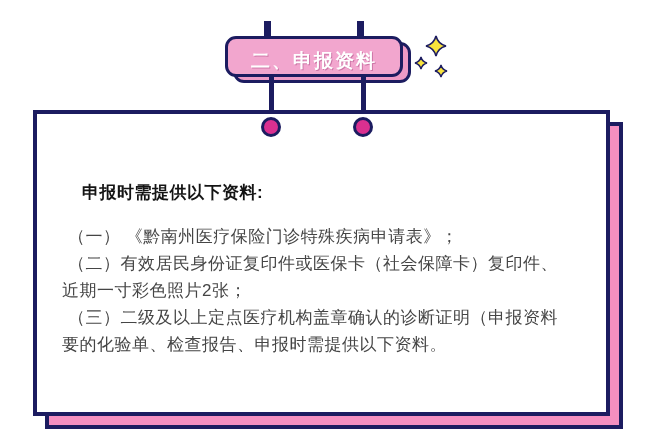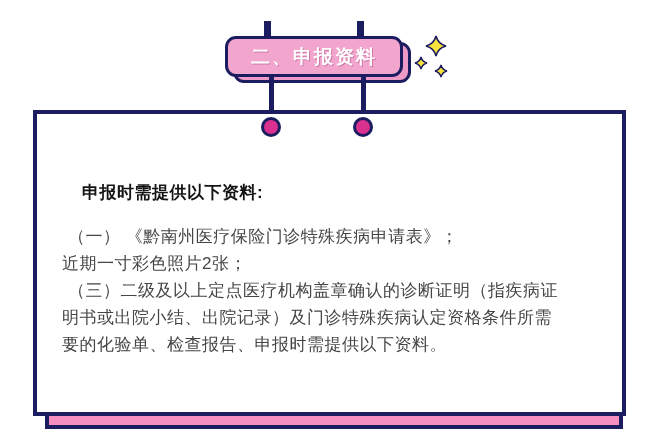--- a/index.html
+++ b/index.html
@@ -13,40 +13,40 @@
   .top-pin.left{left:264px;}
   .top-pin.right{left:357px;}
   
   .banner-shadow{
     position:absolute;left:233px;top:42px;width:172px;height:35px;
     background:#ee9ac6;border:3px solid #1c1c60;border-radius:11px;
   }
   .banner{
     position:absolute;left:225px;top:36px;width:172px;height:35px;
     background:#f2a6ce;border:3px solid #1c1c60;border-radius:11px;
-    display:flex;align-items:center;justify-content:center;
+    display:flex;align-items:flex-end;justify-content:center;
   }
   .banner span{
     color:#ffffff;font-weight:bold;font-size:19px;letter-spacing:2px;
     text-shadow:1px 1px 0 rgba(160,60,120,0.45);
   }
   
   .drop-line{position:absolute;width:5px;height:52px;background:#1c1c60;top:75px;}
   .drop-line.left{left:269px;}
   .drop-line.right{left:361px;}
   
   .sparkles{position:absolute;left:408px;top:30px;}
   
   .content-shadow{
     position:absolute;left:45px;top:122px;width:570px;height:299px;
     background:#f48fc0;border:4px solid #1c1c60;
   }
   .content-box{
     position:absolute;left:33px;top:110px;width:569px;height:298px;
-    background:#ffffff;border:4px solid #1c1c60;padding-left:16px;
+    background:#ffffff;border:4px solid #1c1c60;
   }
   .box-heading{
     position:absolute;left:45px;top:67px;
     font-size:17px;font-weight:bold;color:#141414;letter-spacing:0.5px;
   }
   .box-body{
     position:absolute;left:25px;top:109px;width:535px;
     font-size:17px;line-height:27px;color:#454545;letter-spacing:0.5px;
   }
   .box-body .line{height:27px;white-space:nowrap;}
@@ -84,25 +84,25 @@
   <div class="content-shadow"></div>
 
   <div class="content-box">
     <div class="box-heading">申报时需提供以下资料:</div>
 
     <div class="box-body">
       <div>
         <div class="line first">（一） 《黔南州医疗保险门诊特殊疾病申请表》；</div>
       </div>
       <div>
+        <div class="line first">（二）有效居民身份证复印件或医保卡（社会保障卡）复印件、</div>
         <div class="line">近期一寸彩色照片2张；</div>
       </div>
       <div>
-        <div class="line first">（三）二级及以上定点医疗机构盖章确认的诊断证明（指疾病证</div>
-        <div class="line">明书或出院小结、出院记录）及门诊特殊疾病认定资格条件所需</div>
+        <div class="line first">（三）二级及以上定点医疗机构盖章确认的诊断证明（申报资料</div>
         <div class="line">要的化验单、检查报告、申报时需提供以下资料。</div>
       </div>
     </div>
   </div>
 
   <div class="pin-circle left"></div>
   <div class="pin-circle right"></div>
 
 </div>
 

